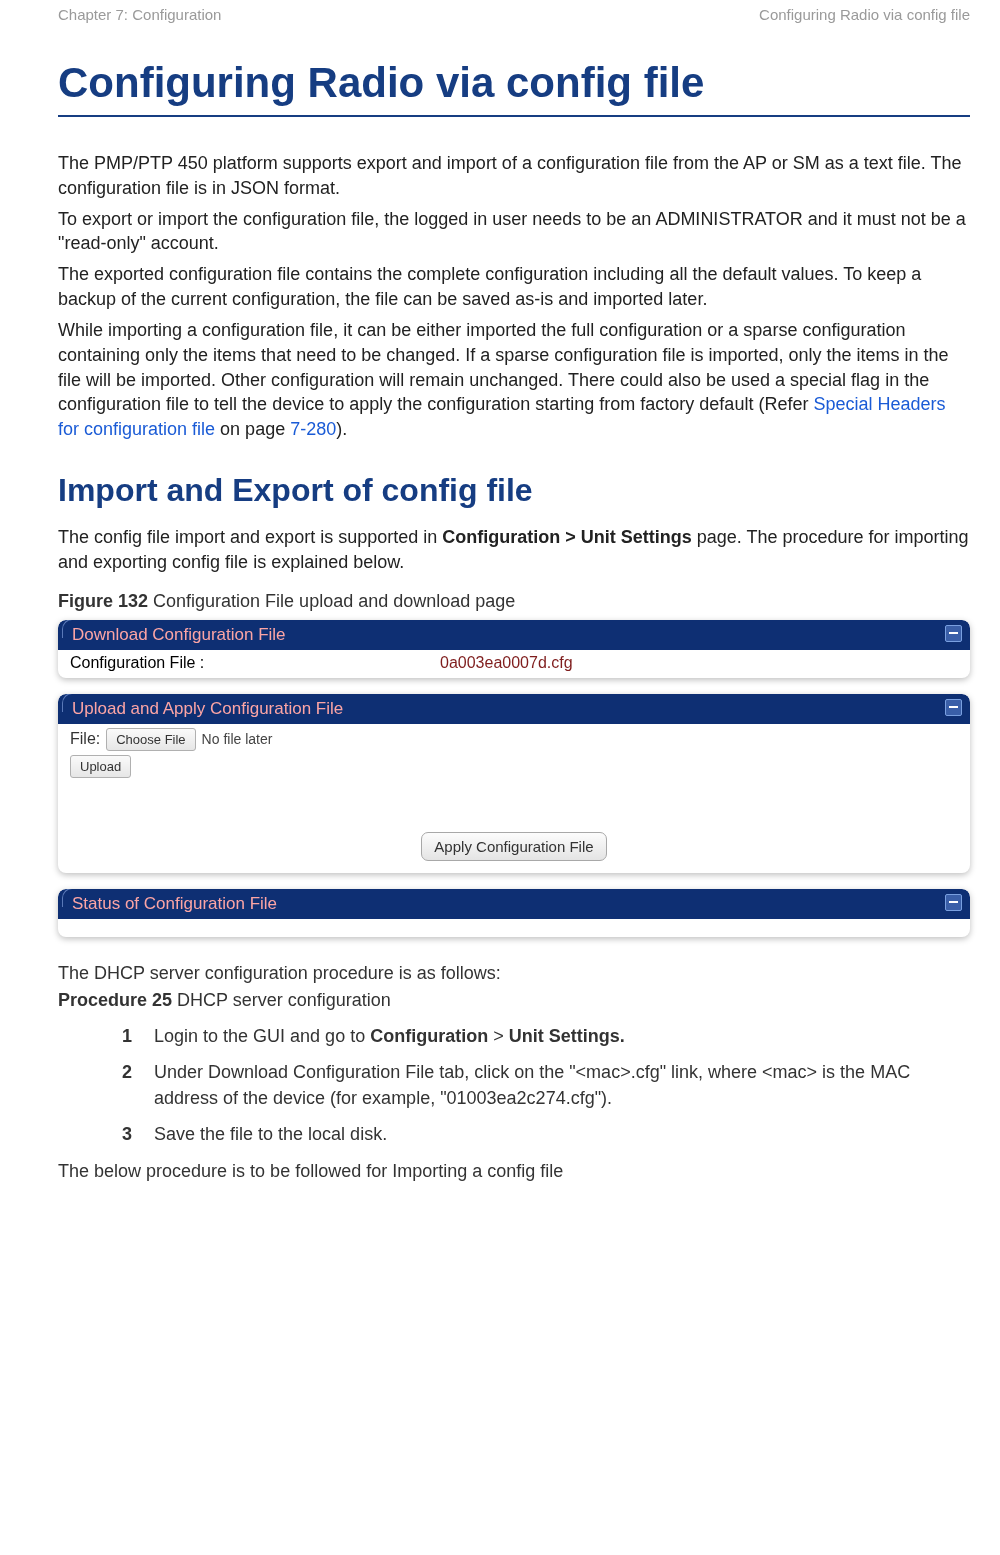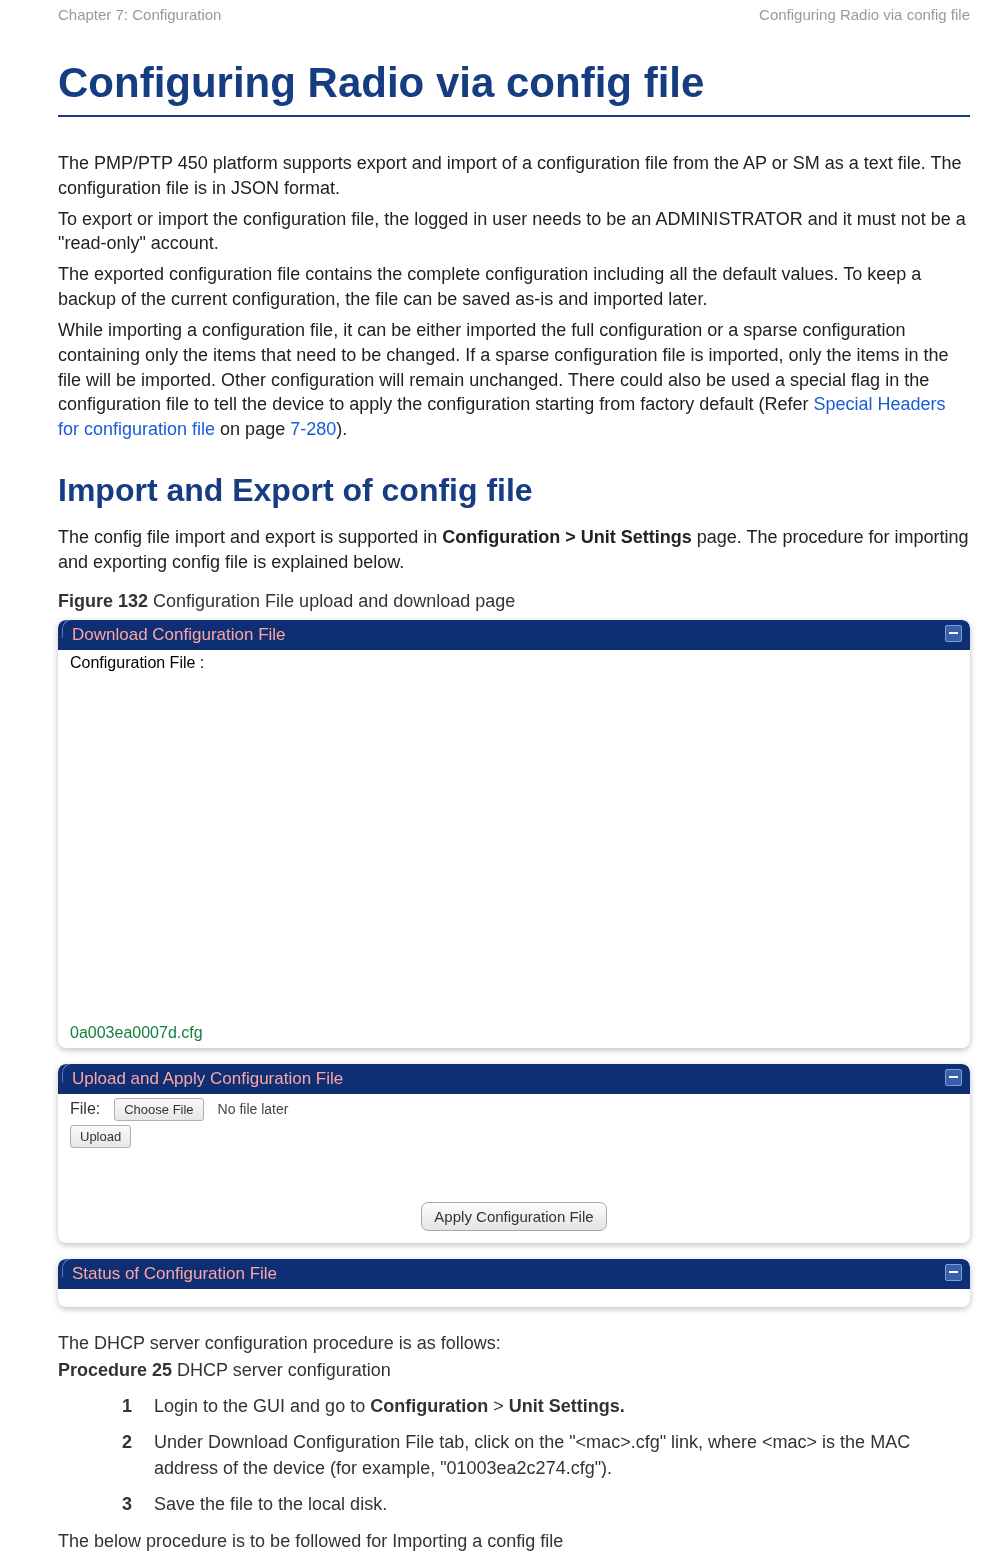--- a/index.html
+++ b/index.html
@@ -103,24 +103,24 @@
     content: "";
     width: 9px;
     height: 2px;
     background: #fff;
   }
   .panel-body {
     padding: 4px 12px 6px 12px;
     font-family: Arial, sans-serif;
     font-size: 16px;
   }
-  .dl-row { display: flex; align-items: flex-start; flex-direction: column; }
+  .dl-row { display: flex; align-items: flex-end; }
   .dl-label { flex: 0 0 370px; color: #000; }
-  .dl-link { color: #15803d; }
-  .file-row { display: flex; align-items: center; gap: 14px; margin-bottom: 4px; }
+  .dl-link { color: #7f1d1d; }
+  .file-row { display: flex; align-items: center; gap: 6px; margin-bottom: 4px; }
   .btn {
     background: linear-gradient(#fafafa, #e6e6e6);
     border: 1px solid #b0b0b0;
     border-radius: 3px;
     font-family: Arial, sans-serif;
     font-size: 13px;
     padding: 3px 9px;
     color: #333;
   }
   .nofile { color: #444; font-size: 14px; }

